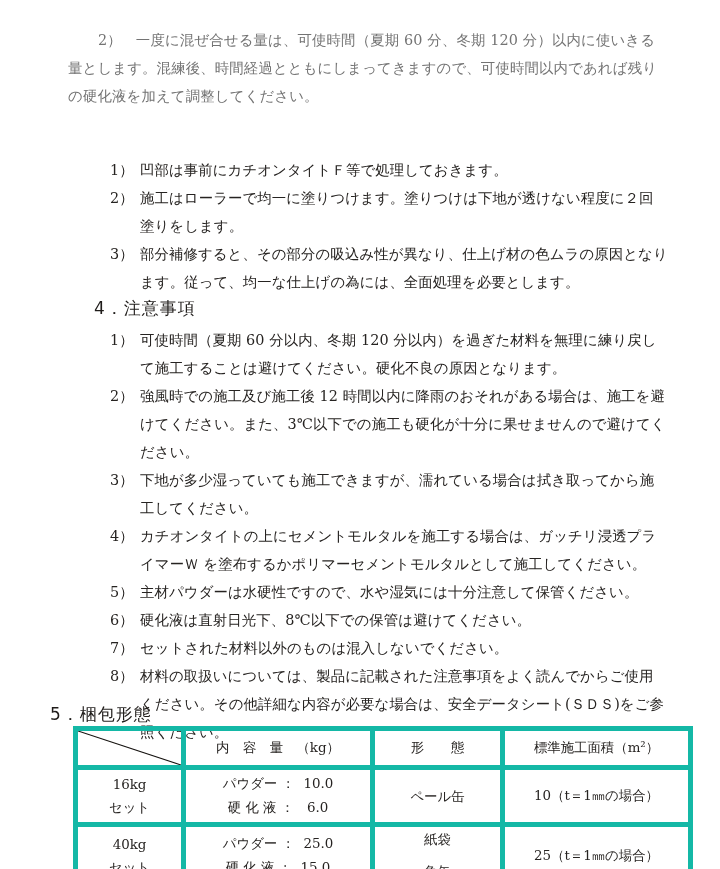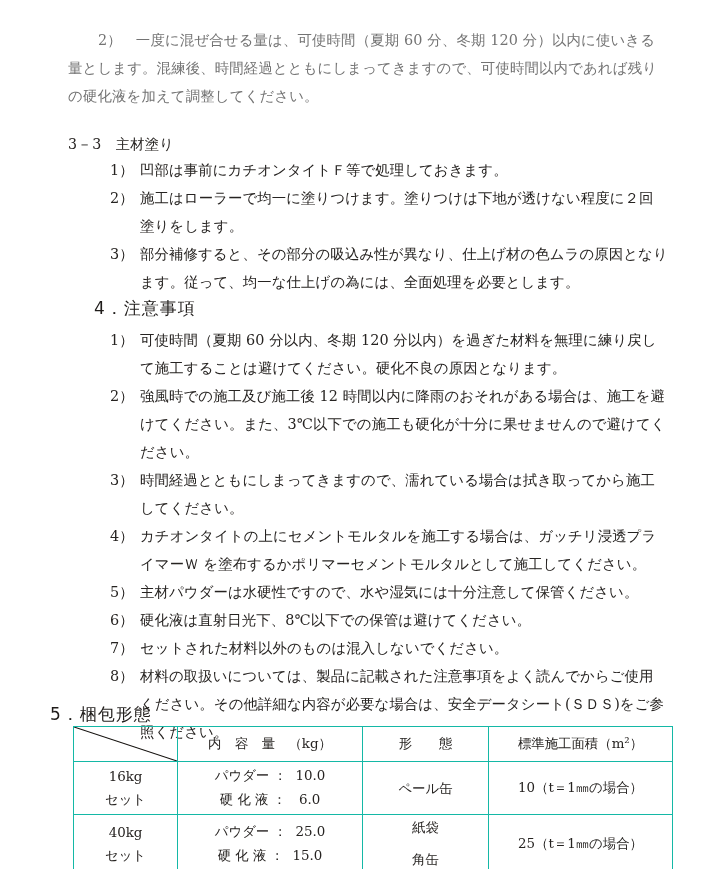--- a/index.html
+++ b/index.html
@@ -101,21 +101,21 @@
     left: 73px;
     top: 726px;
   }
   table.pack {
     border-collapse: collapse;
     font-size: 13.4px;
     color: #262321;
     table-layout: fixed;
   }
   table.pack td {
-    border: 1px solid #14b8a6;
+    border: 5px solid #14b8a6;
     text-align: center;
     vertical-align: middle;
     padding: 0;
     line-height: 24px;
   }
   .c1 { width: 103px; }
   .c2 { width: 184px; }
   .c3 { width: 125px; }
   .c4 { width: 183px; margin-left: 36px; }
 
@@ -152,23 +152,20 @@
     text-align: center;
   }
 </style>
 </head>
 <body>
 
 <div class="page">
 
   <div class="para intro"><span>2）</span><span style="display:inline-block;width:14px;"></span><span>一度に混ぜ合せる量は、可使時間（夏期 60 分、冬期 120 分）以内に使いきる量とします。混練後、時間経過とともにしまってきますので、可使時間以内であれば残りの硬化液を加えて調整してください。</span></div>
 
-  <div class="subsec-head" style="top:131px;">
-    <span class="num">3－3</span><span class="ttl">主材塗り</span>
-  </div>
 
   <div class="nlist" style="top:156px;">
     <div class="nitem">
       <span class="marker">1）</span>
       <span class="body">凹部は事前にカチオンタイトＦ等で処理しておきます。</span>
     </div>
     <div class="nitem">
       <span class="marker">2）</span>
       <span class="body">施工はローラーで均一に塗りつけます。塗りつけは下地が透けない程度に２回塗りをします。</span>
     </div>
@@ -184,21 +181,21 @@
     <div class="nitem">
       <span class="marker">1）</span>
       <span class="body">可使時間（夏期 60 分以内、冬期 120 分以内）を過ぎた材料を無理に練り戻して施工することは避けてください。硬化不良の原因となります。</span>
     </div>
     <div class="nitem">
       <span class="marker">2）</span>
       <span class="body">強風時での施工及び施工後 12 時間以内に降雨のおそれがある場合は、施工を避けてください。また、3℃以下での施工も硬化が十分に果せませんので避けてください。</span>
     </div>
     <div class="nitem">
       <span class="marker">3）</span>
-      <span class="body">時間経過とともにしまってきますので、濡れている場合は拭き取ってから施工してください。</span>
+      <span class="body">下地が多少湿っていても施工できますが、濡れている場合は拭き取ってから施工してください。</span>
     </div>
     <div class="nitem">
       <span class="marker">4）</span>
       <span class="body">カチオンタイトの上にセメントモルタルを施工する場合は、ガッチリ浸透プライマーＷ を塗布するかポリマーセメントモルタルとして施工してください。</span>
     </div>
     <div class="nitem">
       <span class="marker">5）</span>
       <span class="body">主材パウダーは水硬性ですので、水や湿気には十分注意して保管ください。</span>
     </div>
     <div class="nitem">

